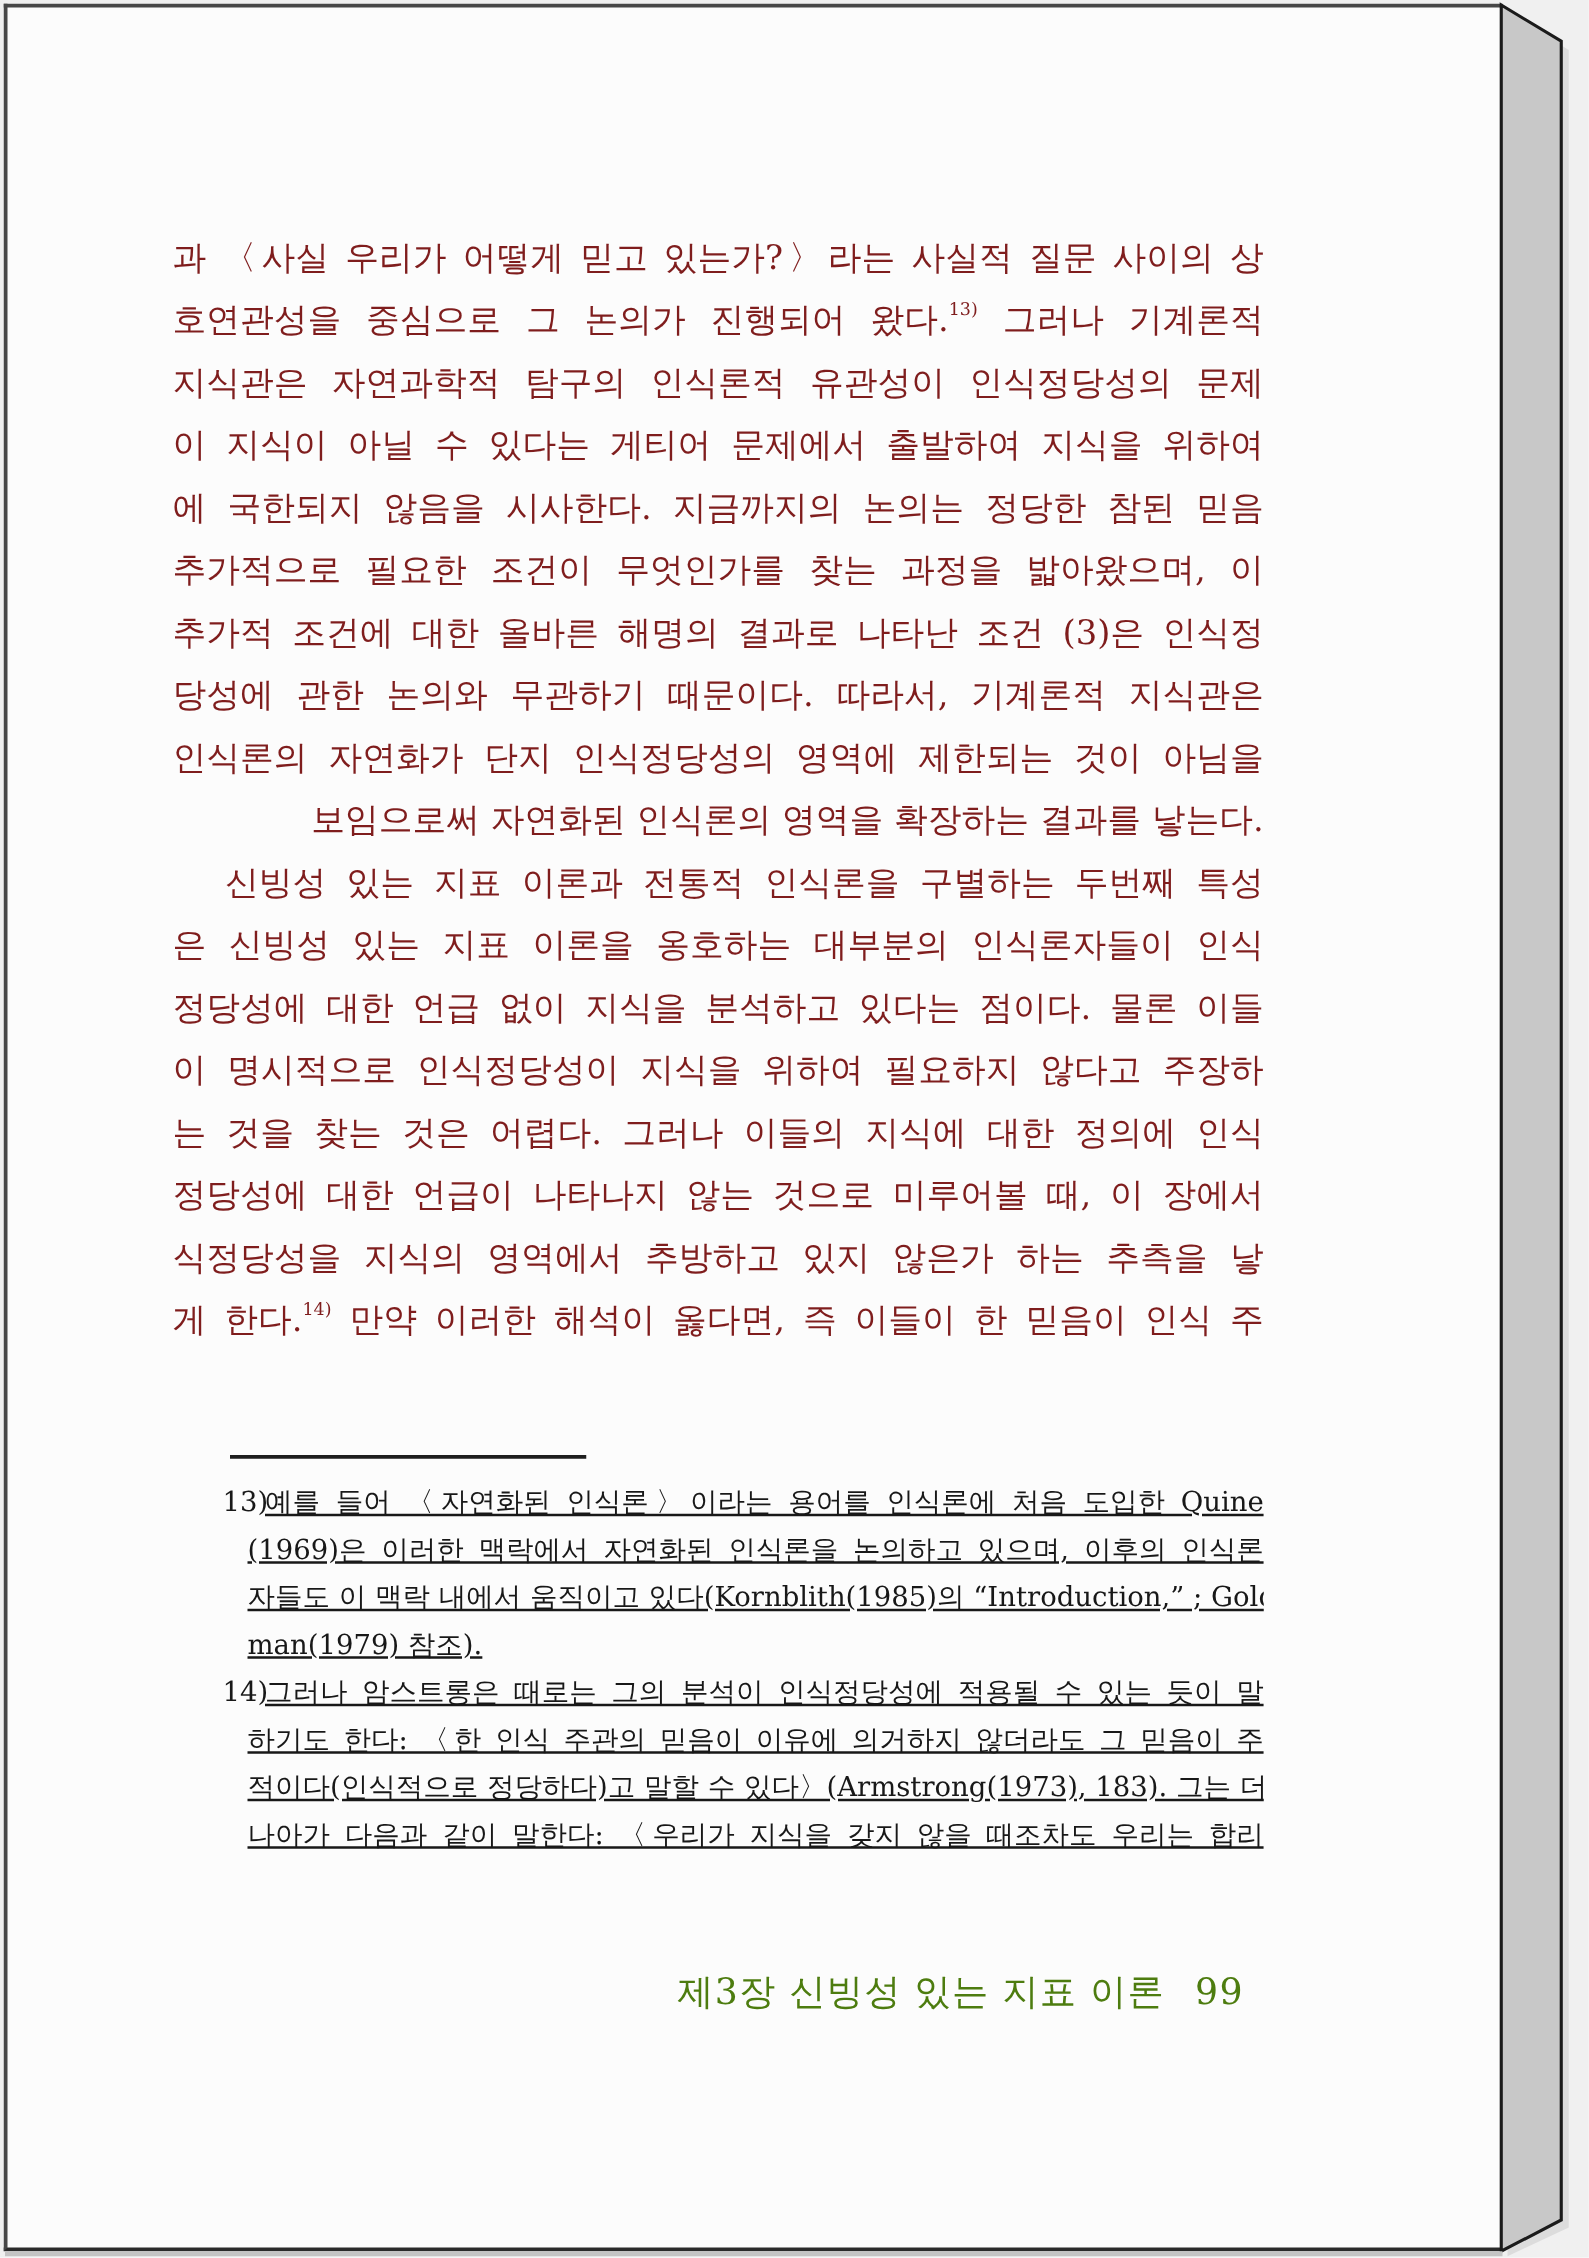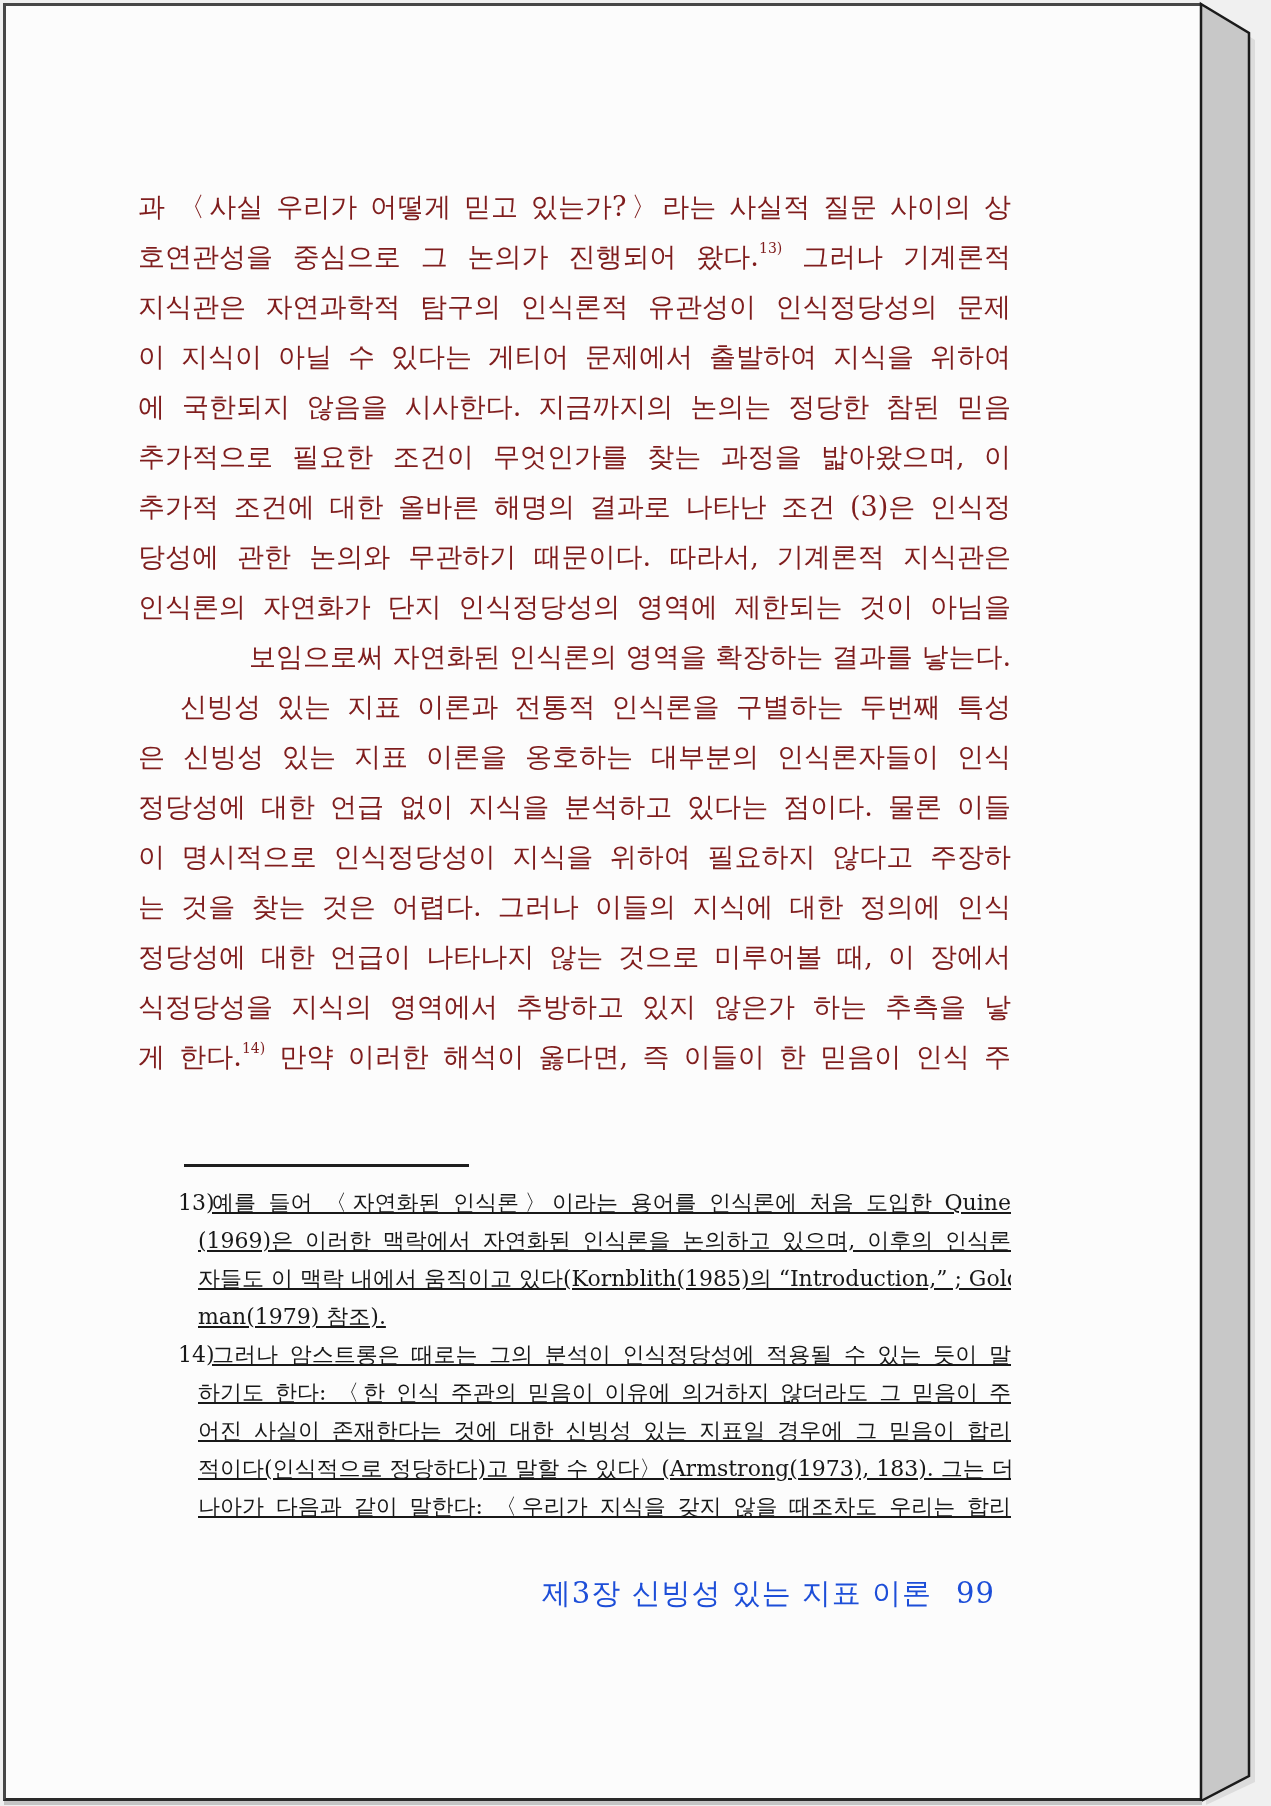--- a/index.html
+++ b/index.html
@@ -38,21 +38,21 @@
     font-size:22px; line-height:38px; color:#181818;
     overflow:hidden;
   }
   .fn-line { margin-left:60px; white-space:nowrap; text-align:left;text-decoration:underline; }
   .fn-line.just { text-align:justify; text-align-last:justify; }
   .fn-line.fn-first { margin-left:40px; }
   .fn-num { display:inline-block; width:34px; }
   .footer {
     position:absolute; left:132px; top:1568px; width:873px;
     padding-right:16px;
-    text-align:right; font-size:29px; color:#1d4ed8;
+    text-align:right; font-size:29px; color:#4d7c0f;
     letter-spacing:1px;
   }
   .footer .page-num { margin-left:24px; }
 </style>
 </head>
 <body>
 
 <svg class="book-edges" width="1271" height="1806" viewBox="0 0 1271 1806">
   <polygon points="1206,10 1255,40 1255,1782 1206,1805" fill="#dcdcdc"></polygon>
   <polygon points="1201,4 1249,33 1249,1776 1201,1801" fill="#c8c8c8" stroke="#1b1b1b" stroke-width="2.5"></polygon>
@@ -81,20 +81,19 @@
       <div class="bline just"><span>게 한다.</span><sup>14)</sup><span> 만약 이러한 해석이 옳다면, 즉 이들이 한 믿음이 인식 주</span></div>
     </div>
   <div class="footnote-rule"></div>
   <div class="footnotes">
       <div class="fn-line fn-first just"><span class="fn-num">13)</span><span>예를 들어 〈자연화된 인식론〉이라는 용어를 인식론에 처음 도입한 Quine</span></div>
       <div class="fn-line just"><span>(1969)은 이러한 맥락에서 자연화된 인식론을 논의하고 있으며, 이후의 인식론</span></div>
       <div class="fn-line just"><span>자들도 이 맥락 내에서 움직이고 있다(Kornblith(1985)의 “Introduction,” ; Gold-</span></div>
       <div class="fn-line"><span>man(1979) 참조).</span></div>
       <div class="fn-line fn-first just"><span class="fn-num">14)</span><span>그러나 암스트롱은 때로는 그의 분석이 인식정당성에 적용될 수 있는 듯이 말</span></div>
       <div class="fn-line just"><span>하기도 한다: 〈한 인식 주관의 믿음이 이유에 의거하지 않더라도 그 믿음이 주</span></div>
-      <div class="fn-line just"><span>어진 사실이 존재한다는 것에 대한 신빙성 있는 지표일 경우에 그 믿음이 합리</span></div>
       <div class="fn-line just"><span>적이다(인식적으로 정당하다)고 말할 수 있다〉(Armstrong(1973), 183). 그는 더</span></div>
       <div class="fn-line just"><span>나아가 다음과 같이 말한다: 〈우리가 지식을 갖지 않을 때조차도 우리는 합리</span></div>
     </div>
   <div class="footer">
     <span>제3장 신빙성 있는 지표 이론</span><span class="page-num">99</span>
   </div>
 </div>
 
 </body></html>

